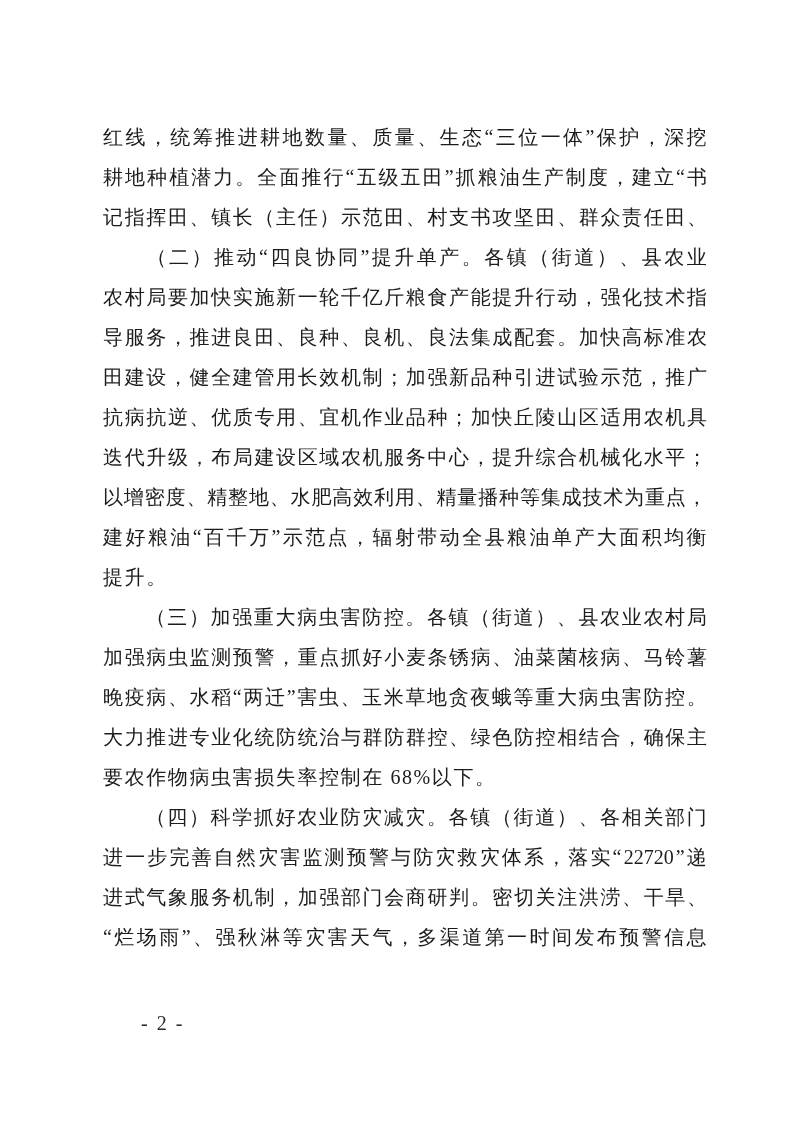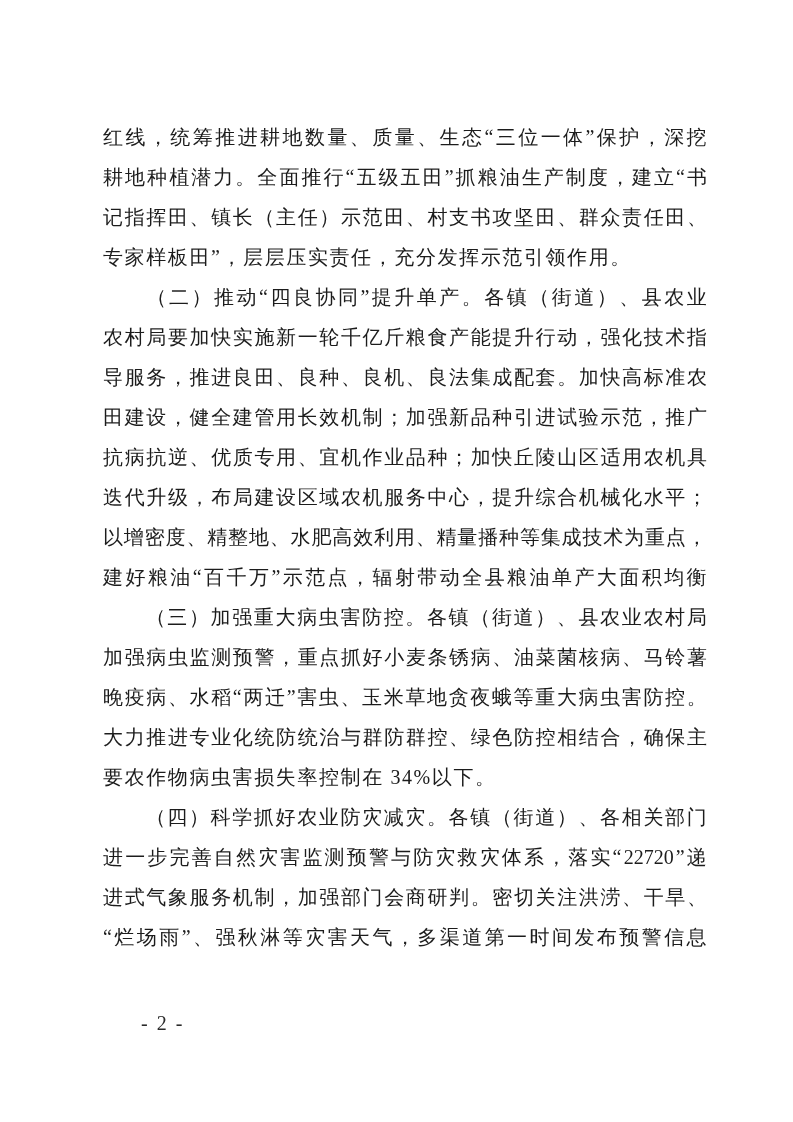--- a/index.html
+++ b/index.html
@@ -138,21 +138,20 @@
           <span>坚</span>
           <span>田</span>
           <span>、</span>
           <span>群</span>
           <span>众</span>
           <span>责</span>
           <span>任</span>
           <span>田</span>
           <span>、</span>
         </div>
-      <div class="line">专家样板田”，层层压实责任，充分发挥示范引领作用。</div>
     </div>
 
     <div>
       <div class="line j i">
           <span>（</span>
           <span>二</span>
           <span>）</span>
           <span>推</span>
           <span>动</span>
           <span>“</span>
@@ -381,20 +380,21 @@
           <span>粮</span>
           <span>油</span>
           <span>单</span>
           <span>产</span>
           <span>大</span>
           <span>面</span>
           <span>积</span>
           <span>均</span>
           <span>衡</span>
         </div>
+      <div class="line">提升。</div>
     </div>
 
     <div>
       <div class="line j i">
           <span>（</span>
           <span>三</span>
           <span>）</span>
           <span>加</span>
           <span>强</span>
           <span>重</span>
@@ -503,21 +503,21 @@
           <span>防</span>
           <span>控</span>
           <span>相</span>
           <span>结</span>
           <span>合</span>
           <span>，</span>
           <span>确</span>
           <span>保</span>
           <span>主</span>
         </div>
-      <div class="line">要农作物病虫害损失率控制在 34%以下。</div>
+      <div class="line">要农作物病虫害损失率控制在 68%以下。</div>
     </div>
 
     <div>
       <div class="line j i">
           <span>（</span>
           <span>四</span>
           <span>）</span>
           <span>科</span>
           <span>学</span>
           <span>抓</span>

